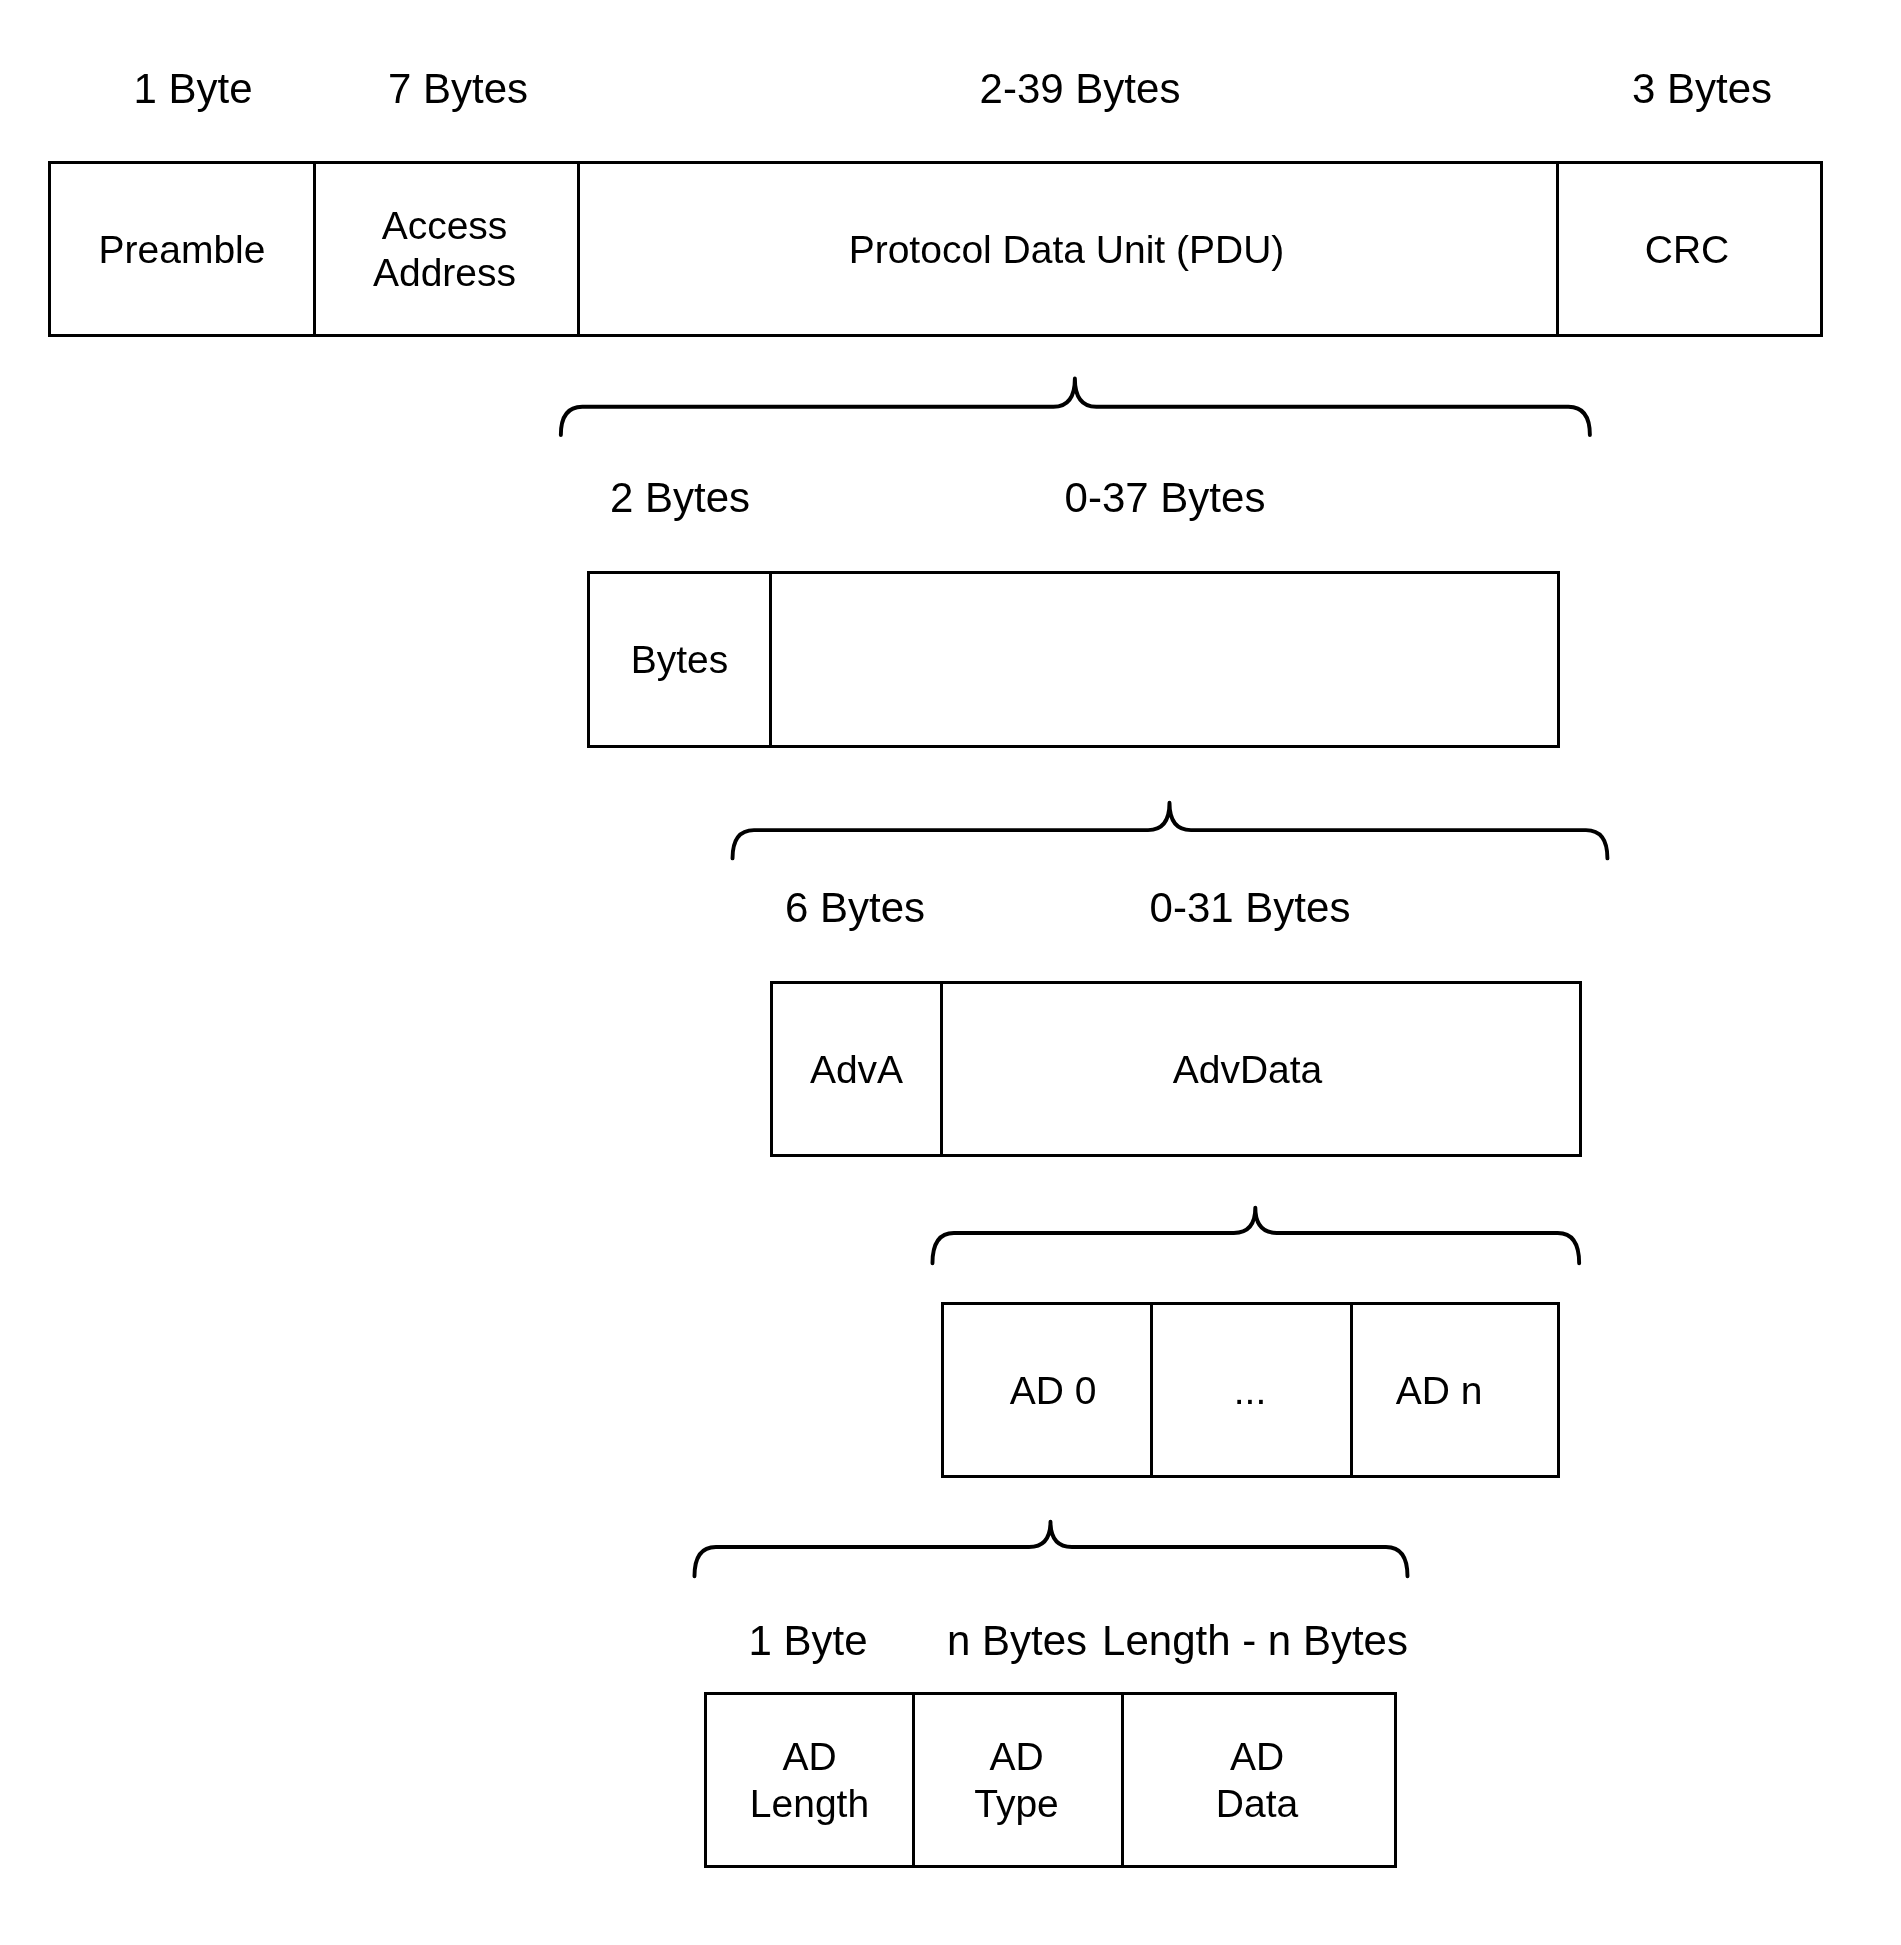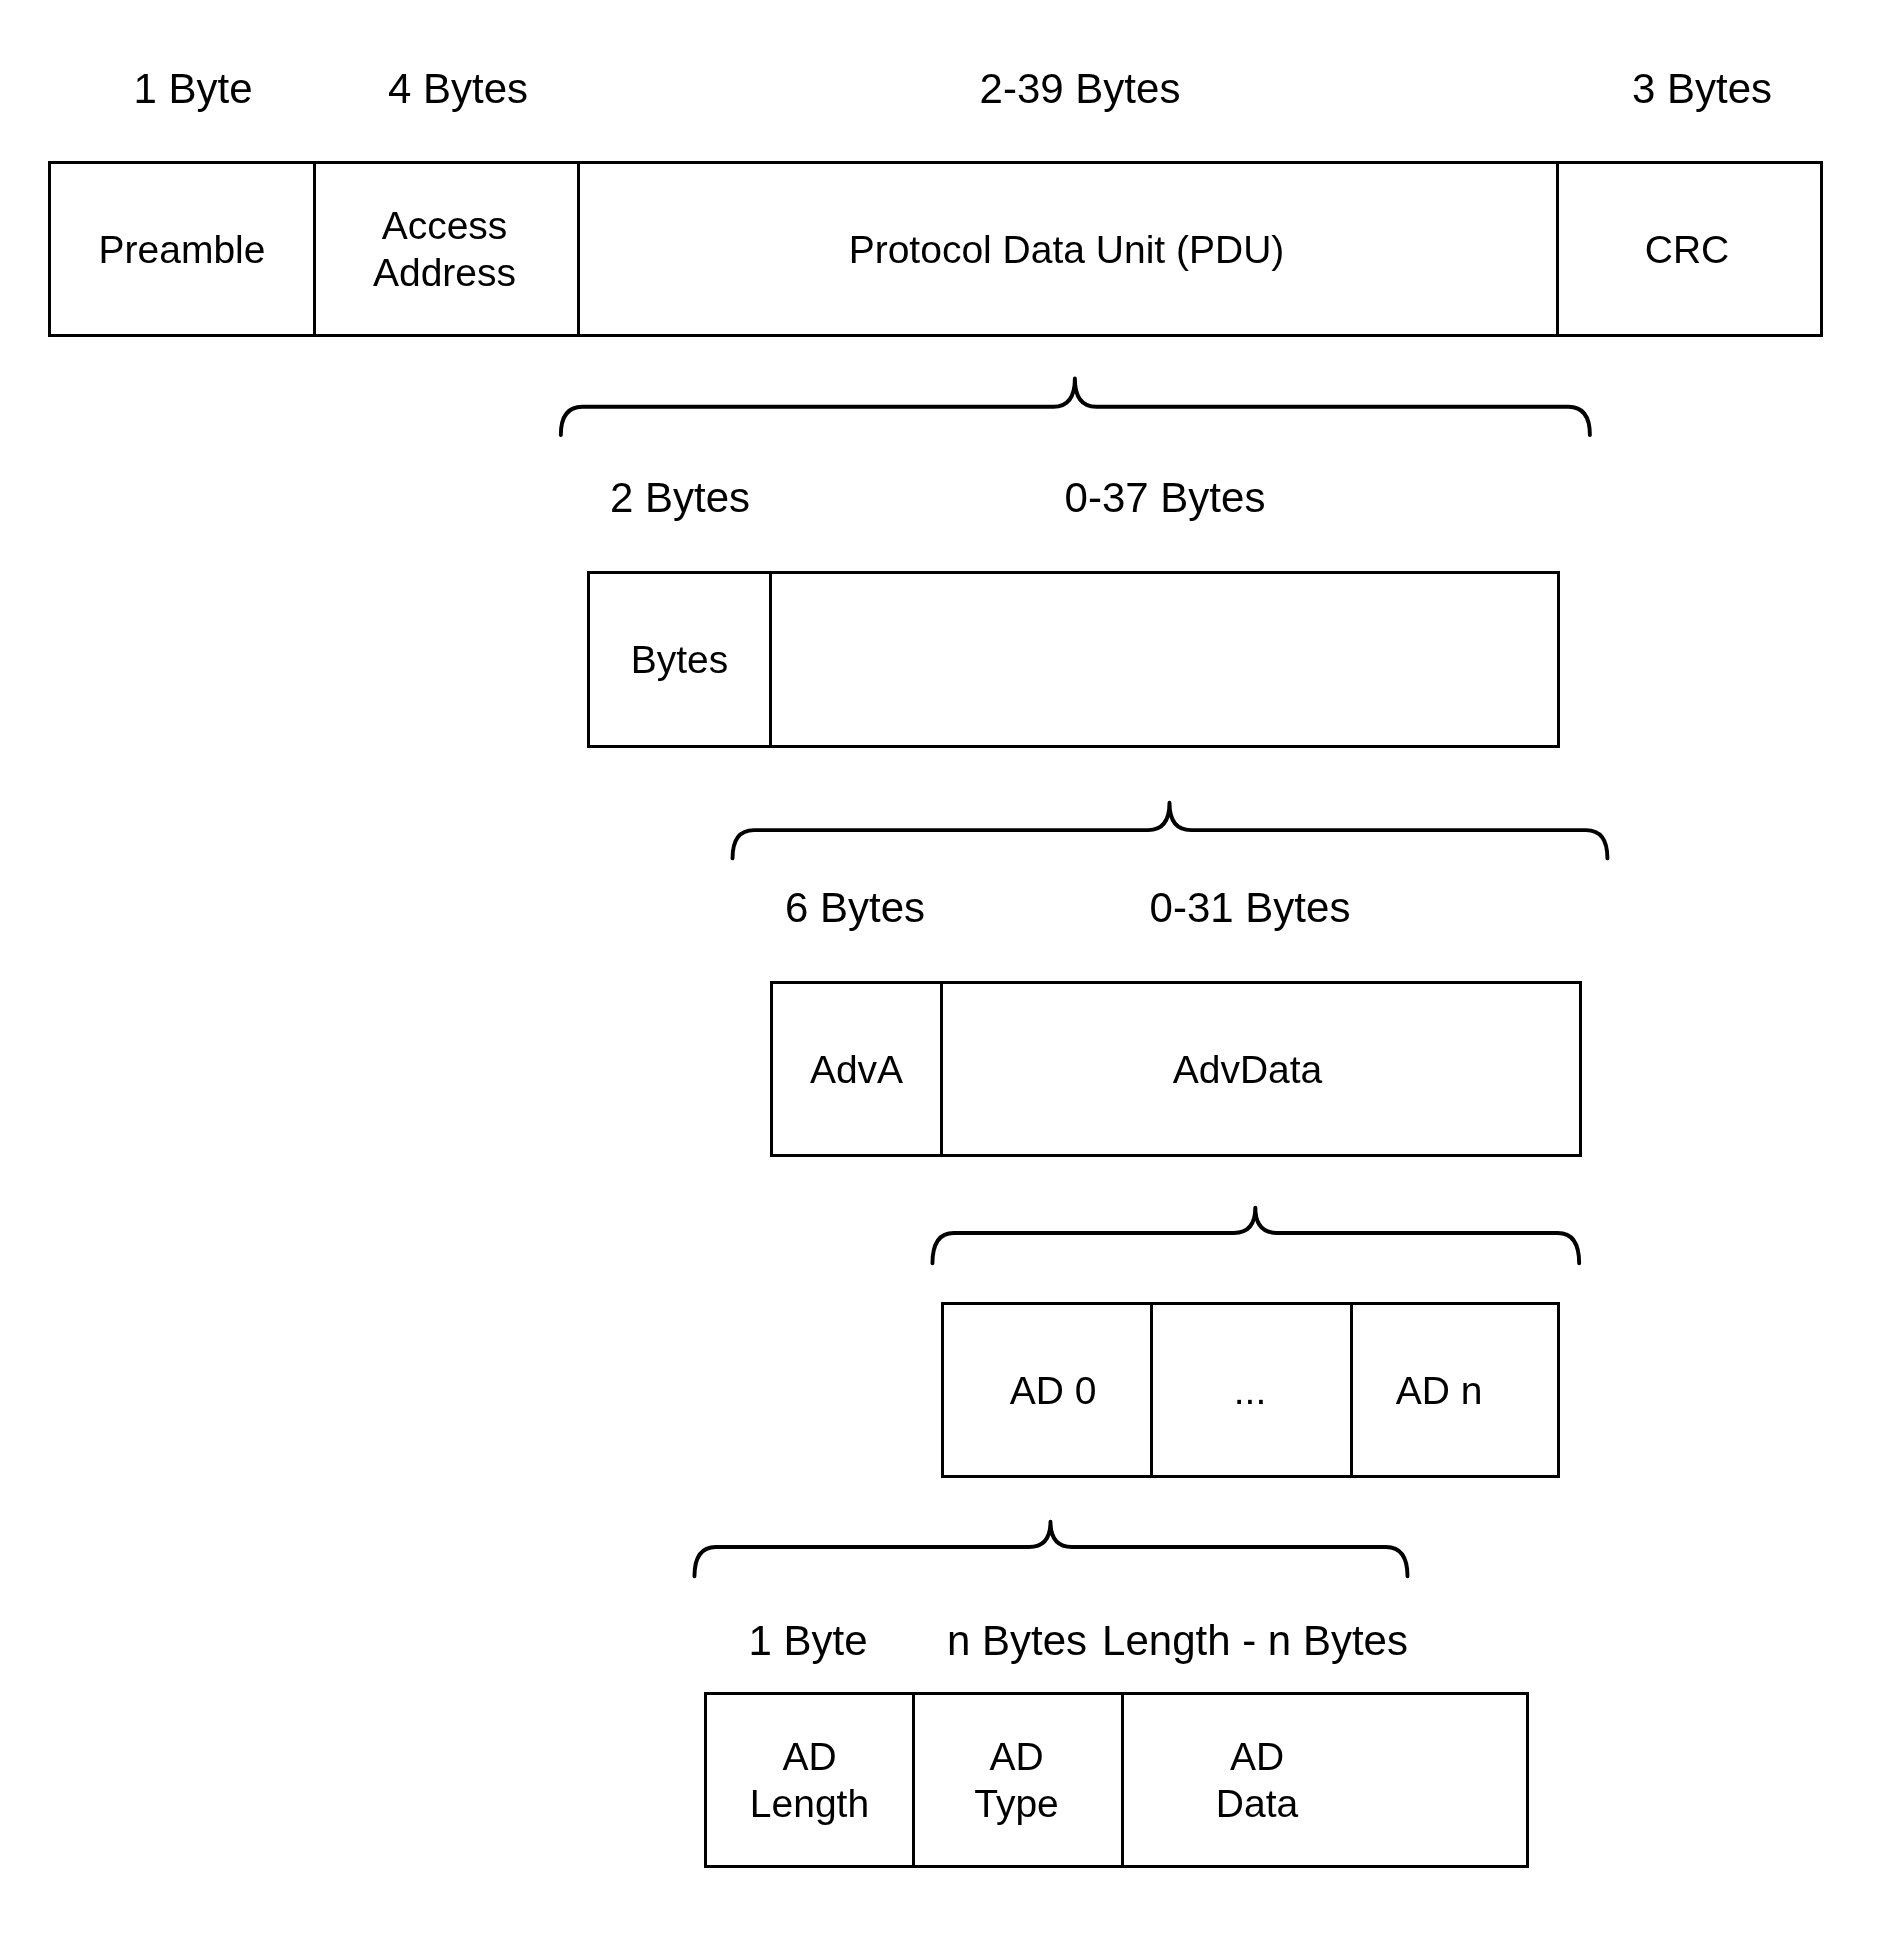--- a/index.html
+++ b/index.html
@@ -61,21 +61,21 @@
     stroke-linecap: round;
     stroke-linejoin: round;
   }
 </style>
 </head>
 <body>
 
 <div class="canvas">
 
   <div class="size-label" style="left:193px; top:66px">1 Byte</div>
-  <div class="size-label" style="left:458px; top:66px">4 Bytes</div>
+  <div class="size-label" style="left:458px; top:66px">7 Bytes</div>
   <div class="size-label" style="left:1080px; top:66px">2-39 Bytes</div>
   <div class="size-label" style="left:1702px; top:66px">3 Bytes</div>
 
   <div class="box" style="left:48px; top:161px; width:1775px; height:176px">
     <div class="vdiv" style="left:262px"></div>
     <div class="vdiv" style="left:526px"></div>
     <div class="vdiv" style="left:1505px"></div>
     <div class="cell" style="left:0px;    width:262px">Preamble</div>
     <div class="cell" style="left:526px;  width:979px">Protocol Data Unit (PDU)</div>
     <div class="cell" style="left:262px;  width:263px">Access
@@ -105,21 +105,21 @@
     <div class="vdiv" style="left:406px"></div>
     <div class="cell" style="left:6px;   width:206px">AD 0</div>
     <div class="cell" style="left:206px; width:200px">...</div>
     <div class="cell" style="left:386px; width:218px">AD n</div>
   </div>
 
   <div class="size-label" style="left:808px; top:1618px">1 Byte</div>
   <div class="size-label" style="left:1017px; top:1618px">n Bytes</div>
   <div class="size-label" style="left:1255px; top:1618px">Length - n Bytes</div>
 
-  <div class="box" style="left:704px; top:1692px; width:825px; height:176px">
+  <div class="box" style="left:704px; top:1692px; width:693px; height:176px">
     <div class="vdiv" style="left:205px"></div>
     <div class="vdiv" style="left:414px"></div>
     <div class="cell" style="left:0px;   width:205px">AD
 Length</div>
     <div class="cell" style="left:205px; width:209px">AD
 Type</div>
     <div class="cell" style="left:414px; width:272px">AD
 Data</div>
   </div>
 

